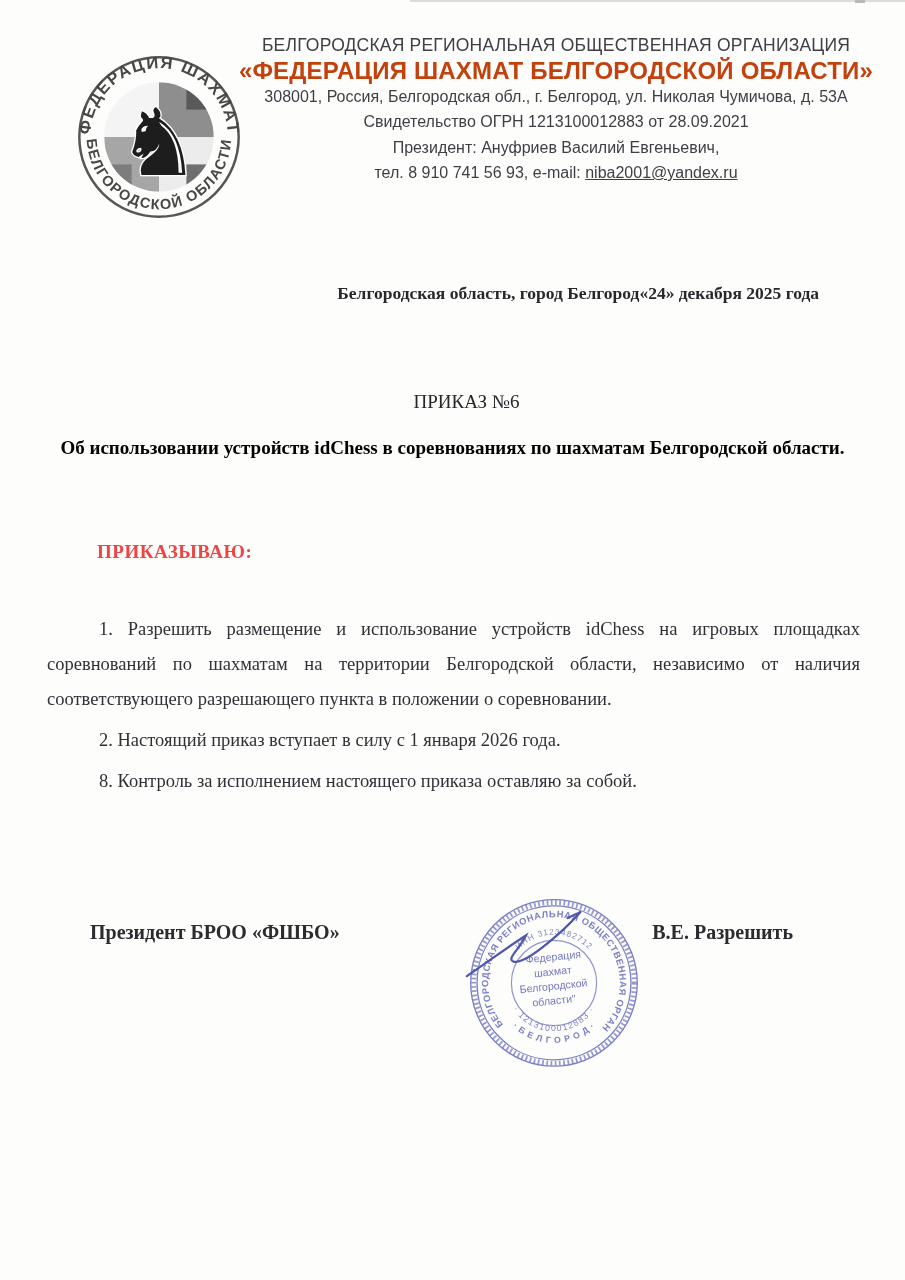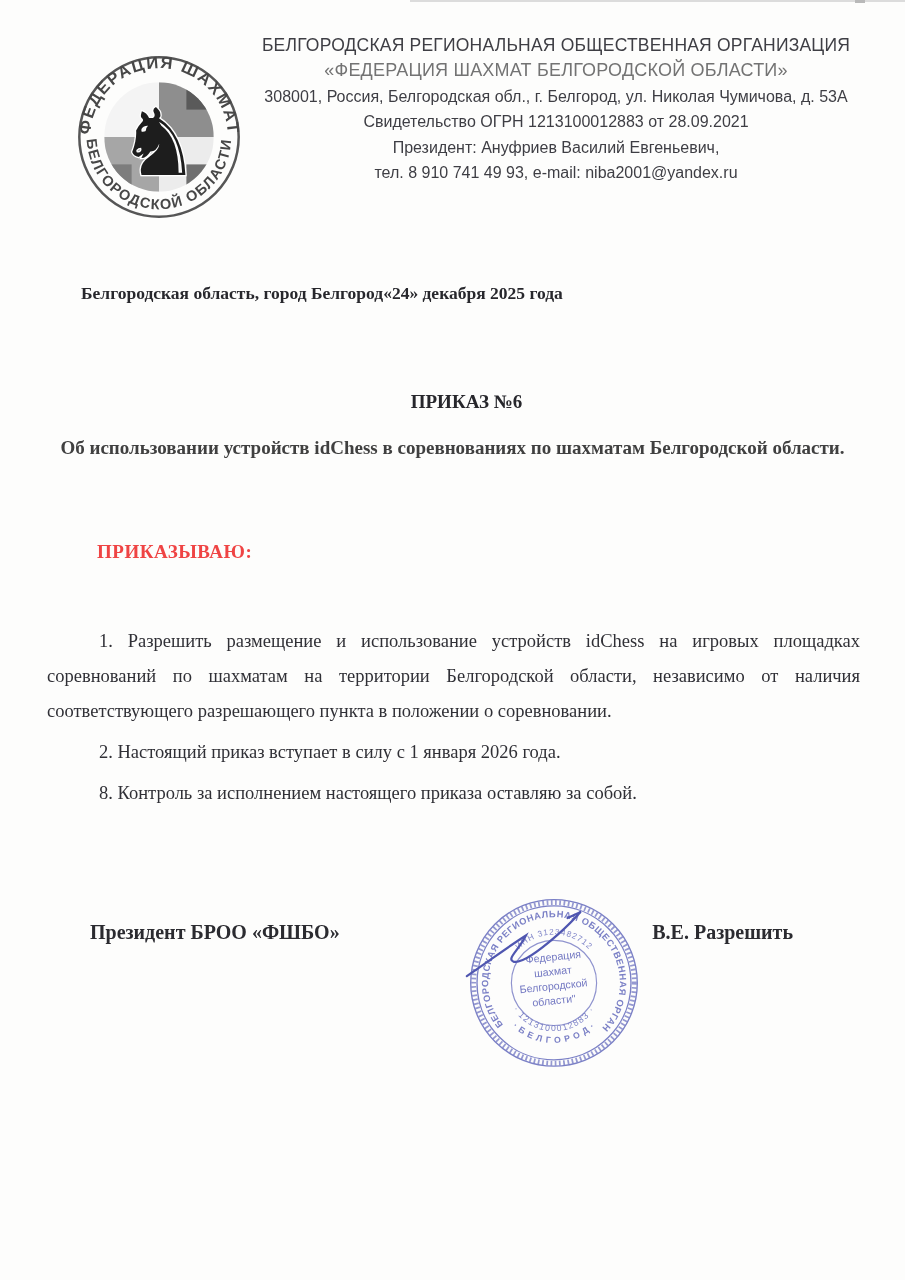--- a/index.html
+++ b/index.html
@@ -16,47 +16,47 @@
   
   .logo { position:absolute; left:76px; top:52px; width:166px; height:170px; }
   .logo svg { width:100%; height:100%; }
 
   .header-text {
     position:absolute; left:212px; top:33px; width:688px;
     text-align:center; font-family:"Liberation Sans", sans-serif; color:#3e3e44;
   }
   .header-text .h { line-height:25.4px; }
   .h-org    { font-size:17.5px; letter-spacing:.2px; }
-  .h-name   { font-size:18px; font-weight:normal; letter-spacing:.2px; color:#737373; }
+  .h-name   { font-size:24px; font-weight:bold; letter-spacing:.2px; color:#c2410c; }
   .h-addr, .h-cert, .h-inn, .h-pres, .h-tel { font-size:16px; }
-  .email-link { color:inherit; cursor:pointer;text-align:center; }
+  .email-link { color:inherit; text-decoration:underline; cursor:pointer;text-align:center; }
 
   
   .meta-row {
     position:absolute; left:81px; right:86px; top:283px;
-    display:flex; justify-content:flex-start;
+    display:flex; justify-content:flex-end;
     font-weight:bold; font-size:17.5px; color:#27272c;
   }
 
   
   .order-no {
     position:absolute; top:391px; left:0; width:100%;
-    text-align:center; font-weight:bold; font-size:19px; color:#27272c;padding-left:28px;
+    text-align:center; font-weight:normal; font-size:19px; color:#27272c;padding-left:28px;
   }
   .order-subject {
     position:absolute; top:430px; left:45px; width:815px;
-    text-align:center; font-weight:bold; font-size:19px; line-height:35.5px; color:#404040;
+    text-align:center; font-weight:bold; font-size:19px; line-height:35.5px; color:#000000;
   }
   .directive {
     position:absolute; top:541px; left:97px;
     font-weight:bold; font-size:19px; letter-spacing:.5px; color:#ef4444;
   }
 
   
-  .body-text { position:absolute; top:612px; left:47px; width:813px;margin-top:12px; }
+  .body-text { position:absolute; top:612px; left:47px; width:813px; }
   .body-text p {
     font-size:18.5px; line-height:35px; text-align:justify;
     text-indent:52px; margin-bottom:6px; color:#303036;
   }
 
   
   .sig-row {
     position:absolute; left:90px; right:112px; top:921px;
     display:flex; justify-content:space-between;
     font-weight:bold; font-size:20px; color:#2b2b30;
@@ -100,21 +100,21 @@
     </svg>
   </div>
 
   <div class="header-text">
     <div class="h h-org">БЕЛГОРОДСКАЯ РЕГИОНАЛЬНАЯ ОБЩЕСТВЕННАЯ ОРГАНИЗАЦИЯ</div>
     <div class="h h-name">«ФЕДЕРАЦИЯ ШАХМАТ БЕЛГОРОДСКОЙ ОБЛАСТИ»</div>
     <div class="h h-addr">308001, Россия, Белгородская обл., г. Белгород, ул. Николая Чумичова, д. 53А</div>
     <div class="h h-cert">Свидетельство ОГРН 1213100012883 от 28.09.2021</div>
     <div class="h h-pres">Президент: Ануфриев Василий Евгеньевич,</div>
     <div class="h h-tel">
-      <span>тел. 8 910 741 49 93, e-mail: </span><a class="email-link">niba2001@yandex.ru</a>
+      <span>тел. 8 910 741 56 93, e-mail: </span><a class="email-link">niba2001@yandex.ru</a>
     </div>
   </div>
 
   <div class="meta-row">
     <span>Белгородская область, город Белгород</span>
     <span>«24» декабря 2025 года</span>
   </div>
 
   <div class="order-no">ПРИКАЗ №6</div>
   <div class="order-subject">Об использовании устройств idChess в соревнованиях по шахматам Белгородской области.</div>

